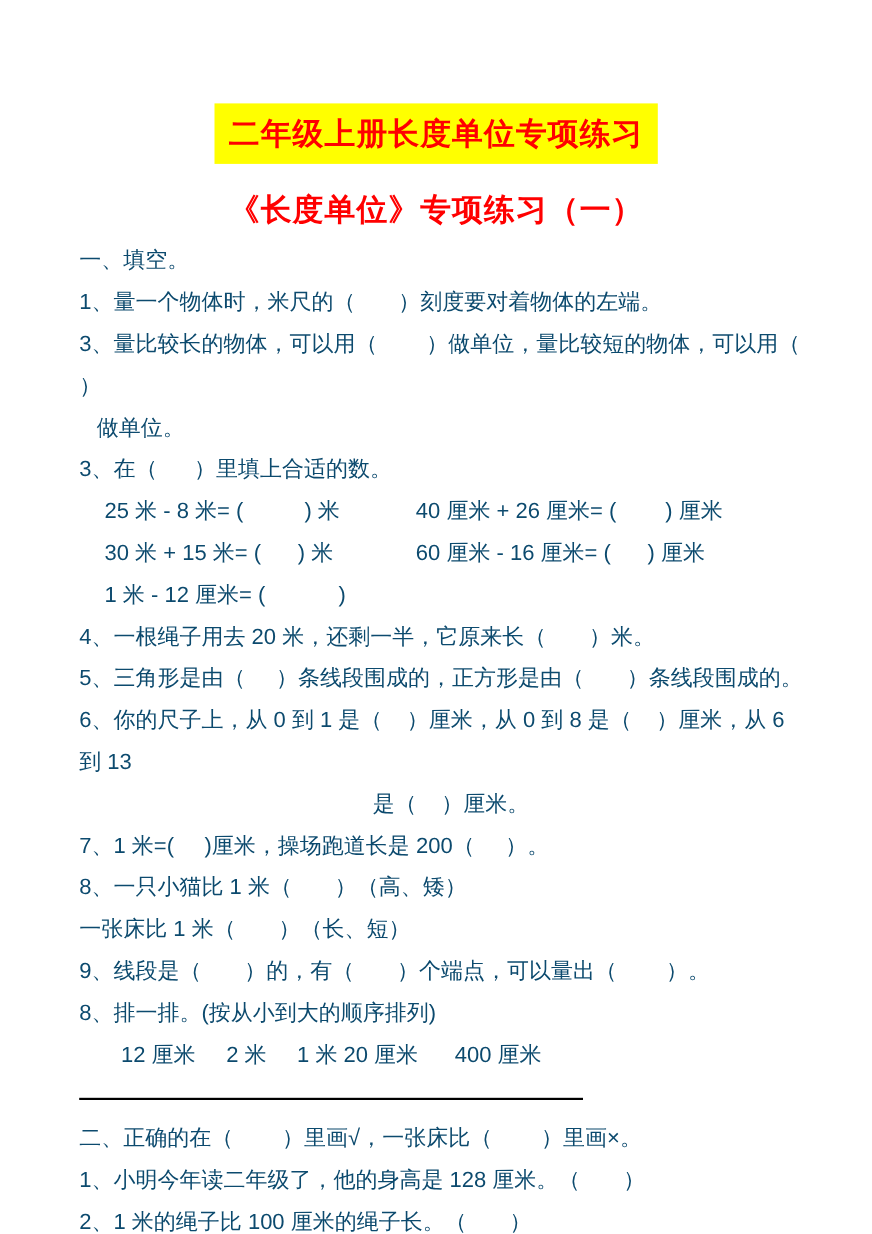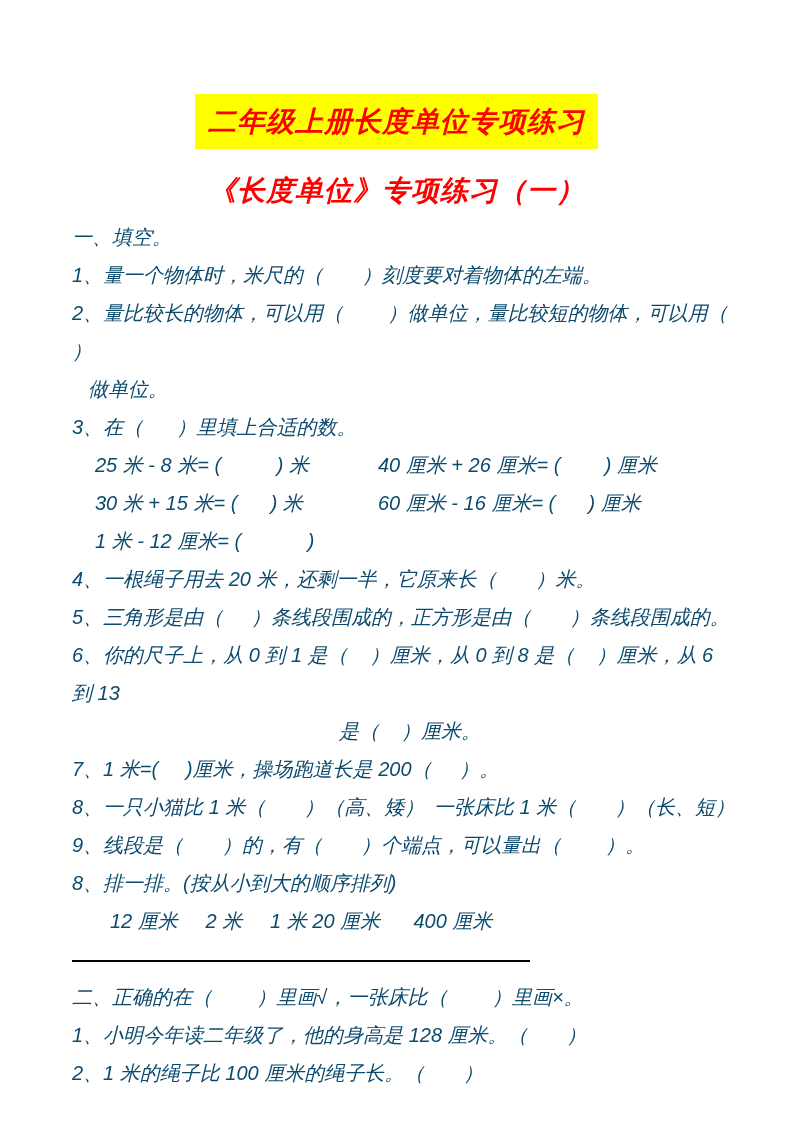--- a/index.html
+++ b/index.html
@@ -9,21 +9,20 @@
     height: 1122px;
     font-family: "Liberation Sans", "DejaVu Sans", sans-serif;
     color: #1f1f1f;
     overflow: hidden;
   }
   .page {
     position: relative;
     width: 793px;
     height: 820px;
     background: #ffffff;
-    font-style: italic;
   }
   .title-wrap {
     padding-top: 94px;
     text-align: center;
   }
   .title-highlight {
     display: inline-block;
     background: #ffff00;
     color: #ff0000;
     font-size: 28px;
@@ -53,21 +52,21 @@
   .line {
     line-height: 38px;
     white-space: pre-wrap;
   }
   .indent-cont { padding-left: 16px; }   
   .indent-eq   { padding-left: 23px; }   
   .indent-q6   { padding-left: 13px; text-align: center; }   
   .indent-sort { padding-left: 38px; }   
   .eq-row { display: flex; }
   .eq-col1 { display: inline-block; width: 283px; flex: 0 0 283px; }
-  .q8-row { display: flex; justify-content: space-between; }
+  .q8-row { display: flex; justify-content: space-between; flex-direction: column; }
   .divider-slot {
     height: 38px;
     position: relative;
   }
   .divider {
     position: absolute;
     top: 20px;
     left: 0;
     width: 458px;
     border-top: 2px solid #000000;
@@ -83,21 +82,21 @@
   </div>
 
   <div class="subtitle">《长度单位》专项练习（一）</div>
 
   <div class="body">
 
     <div class="line">一、填空。</div>
 
     <div class="line">1、量一个物体时，米尺的（       ）刻度要对着物体的左端。</div>
 
-    <div class="line">2、量比较长的物体，可以用（        ）做单位，量比较短的物体，可以用（        ）</div>
+    <div class="line">3、量比较长的物体，可以用（        ）做单位，量比较短的物体，可以用（        ）</div>
     <div class="line indent-cont">做单位。</div>
 
     <div class="line">3、在（      ）里填上合适的数。</div>
 
     <div class="line indent-eq eq-row">
       <span class="eq-col1">25 米 - 8 米= (          ) 米</span>
       <span>40 厘米 + 26 厘米= (        ) 厘米</span>
     </div>
     <div class="line indent-eq eq-row">
       <span class="eq-col1">30 米 + 15 米= (      ) 米</span>

